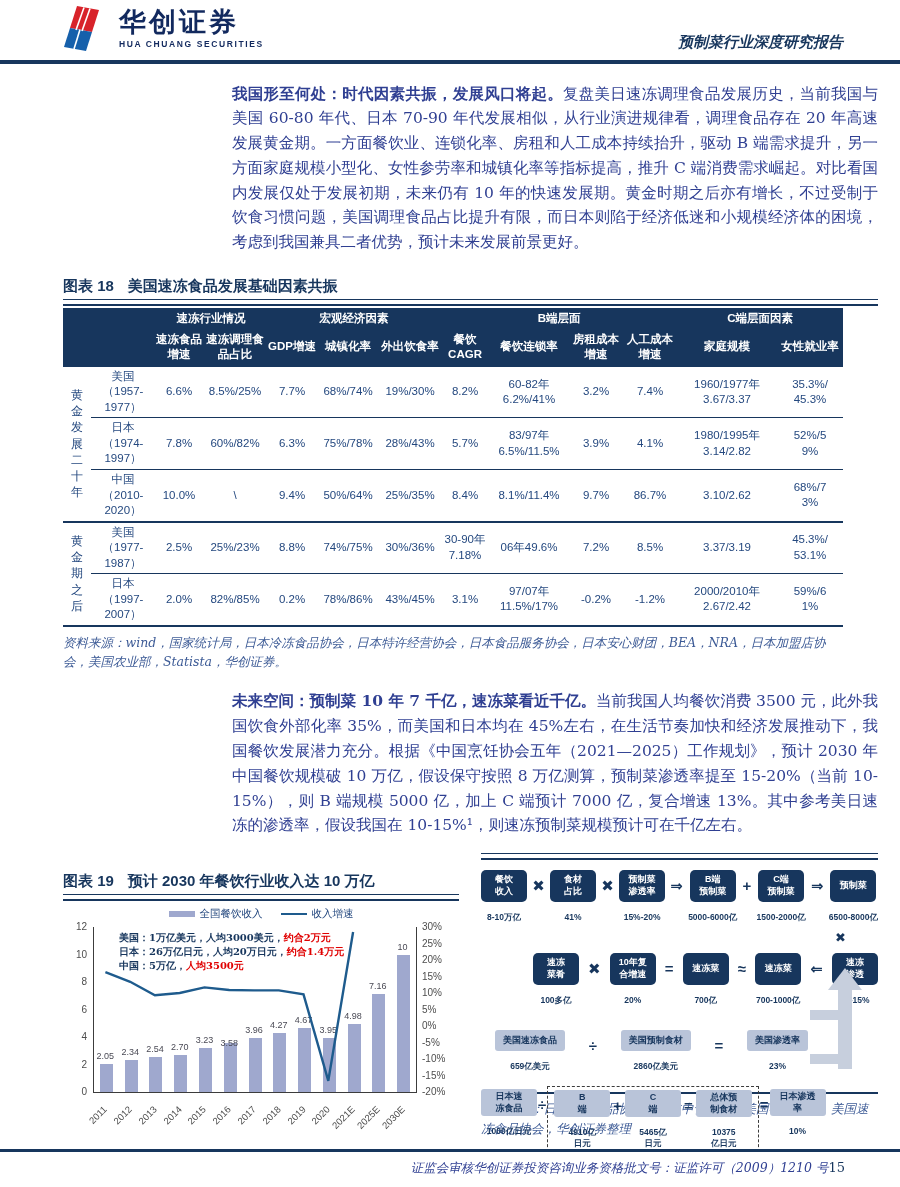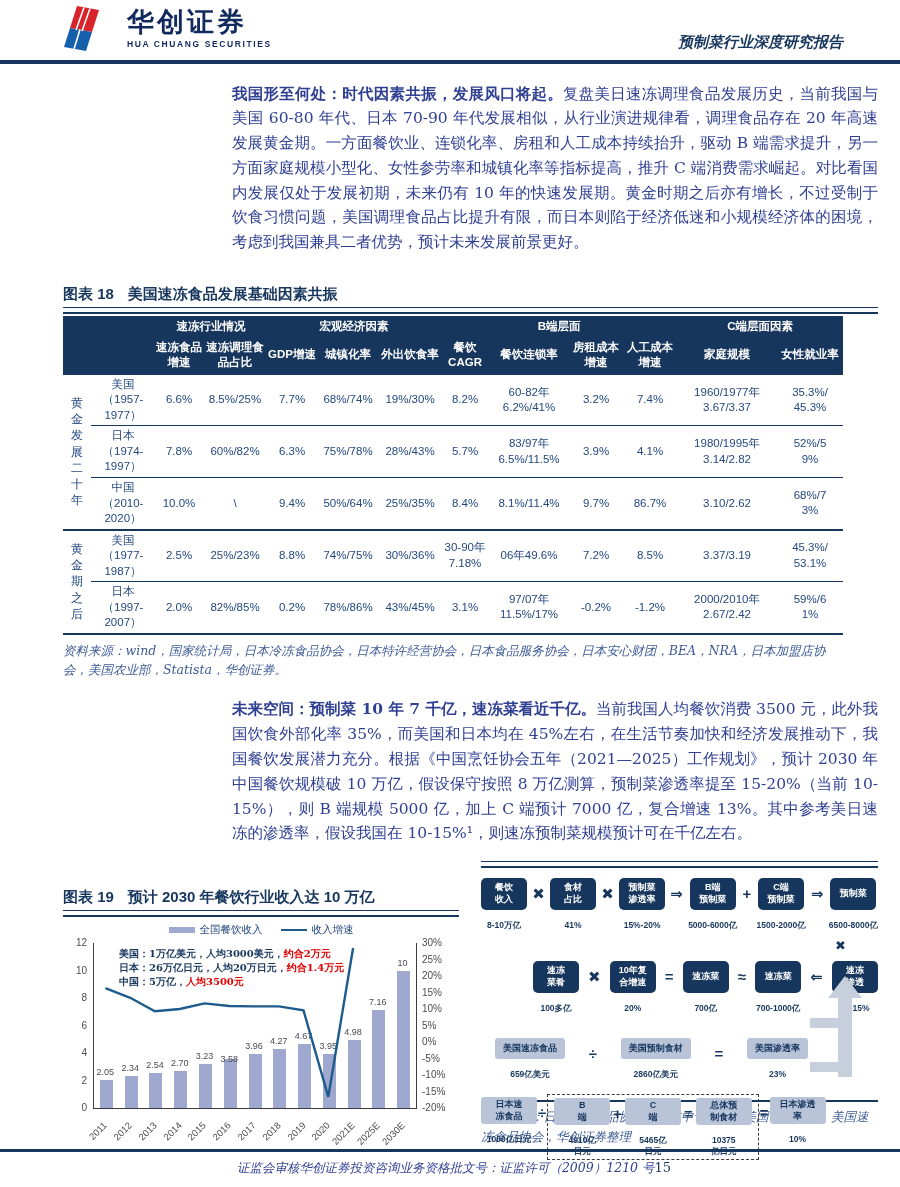--- a/index.html
+++ b/index.html
@@ -1,33 +1,33 @@
 <!DOCTYPE html>
 <html><head>
 <meta charset="utf-8">
 <style>
   html,body{margin:0;padding:0;background:#fff;}
   .page{position:relative;width:900px;height:1187px;background:#fff;overflow:hidden;
         font-family:"Liberation Sans","DejaVu Sans",sans-serif;}
   
   header{display:flex;justify-content:space-between;align-items:flex-end;
          padding:6px 57px 6px 63px;height:48px;}
-  .logo{display:flex;align-items:center;gap:20px;}
+  .logo{display:flex;align-items:center;gap:12px;}
   .logo-cn{font-size:27px;font-weight:900;color:#12295e;letter-spacing:3px;line-height:1;}
   .logo-en{font-size:8.5px;font-weight:bold;color:#12295e;letter-spacing:1.6px;margin-top:3px;}
   .report-title{font-size:15px;font-weight:bold;font-style:italic;color:#17365d;
                 font-family:"DejaVu Serif","Liberation Serif",serif;padding-bottom:2px;}
   .header-rule{height:3.5px;background:#17365d;}
   
   .content{padding:0 22px 0 63px;}
   .para{margin:18px 0 0 169px;font:15.5px/1.6 "DejaVu Serif","Liberation Serif",serif;
         color:#2f3f92;text-align:justify;}
   .para b{font-weight:800;color:#2f3f92;}
   
-  .fig-title{margin-top:28px;font-size:15px;font-weight:bold;color:#17365d;line-height:1.4;}
+  .fig-title{margin-top:20px;font-size:15px;font-weight:bold;color:#17365d;line-height:1.4;}
   .fig-title .fig-label{margin-right:14px;}
   .rule-double{height:4px;border-top:1px solid #17365d;border-bottom:2px solid #17365d;margin-top:3px;}
   
   .factor-table{width:780px;border-collapse:collapse;table-layout:fixed;margin-top:2px;
                 border-bottom:2.5px solid #17365d;}
   .factor-table thead th{background:#17365d;color:#fff;font-weight:bold;font-size:11.5px;
                          padding:3px 1px;line-height:1.3;}
   .factor-table tbody td{border-top:1px solid #17365d;font-size:11.5px;color:#24487f;
                          text-align:center;padding:2px 1px;white-space:pre-line;
                          line-height:1.35;height:44px;vertical-align:middle;}
@@ -74,21 +74,21 @@
   .dg-row.r1{justify-content:space-between;}
   .dg-row.rx{justify-content:flex-end;padding-right:32px;margin:-5px 0 -4px;}
   .dg-row.rx .dg-op{margin:0;font-size:13px;}
   .dg-row.r2{justify-content:space-between;margin-left:52px;}
   .dg-row.r3{margin:12px 70px 0 14px;justify-content:space-between;}
   .dg-row.r4{margin:4px 70px 0 0;justify-content:space-between;}
   .dg-dashed{display:flex;border:1.5px dashed #3c3c3c;padding:3px 6px 2px;margin-top:-3px;gap:2px;}
   .flow-arrow{position:absolute;right:2px;top:96px;}
   
   footer{position:absolute;left:0;right:0;bottom:0;border-top:3px solid #17365d;
-         display:flex;justify-content:center;align-items:flex-start;
+         display:flex;justify-content:flex-end;align-items:flex-start;
          padding:8px 55px 10px 63px;
          font:italic 12.5px "DejaVu Serif","Liberation Serif",serif;color:#2f3f92;}
   .pageno{font-style:normal;color:#17365d;font-size:13px;}
 </style>
 </head>
 <body>
 
 <div class="page">
 
   <header>

